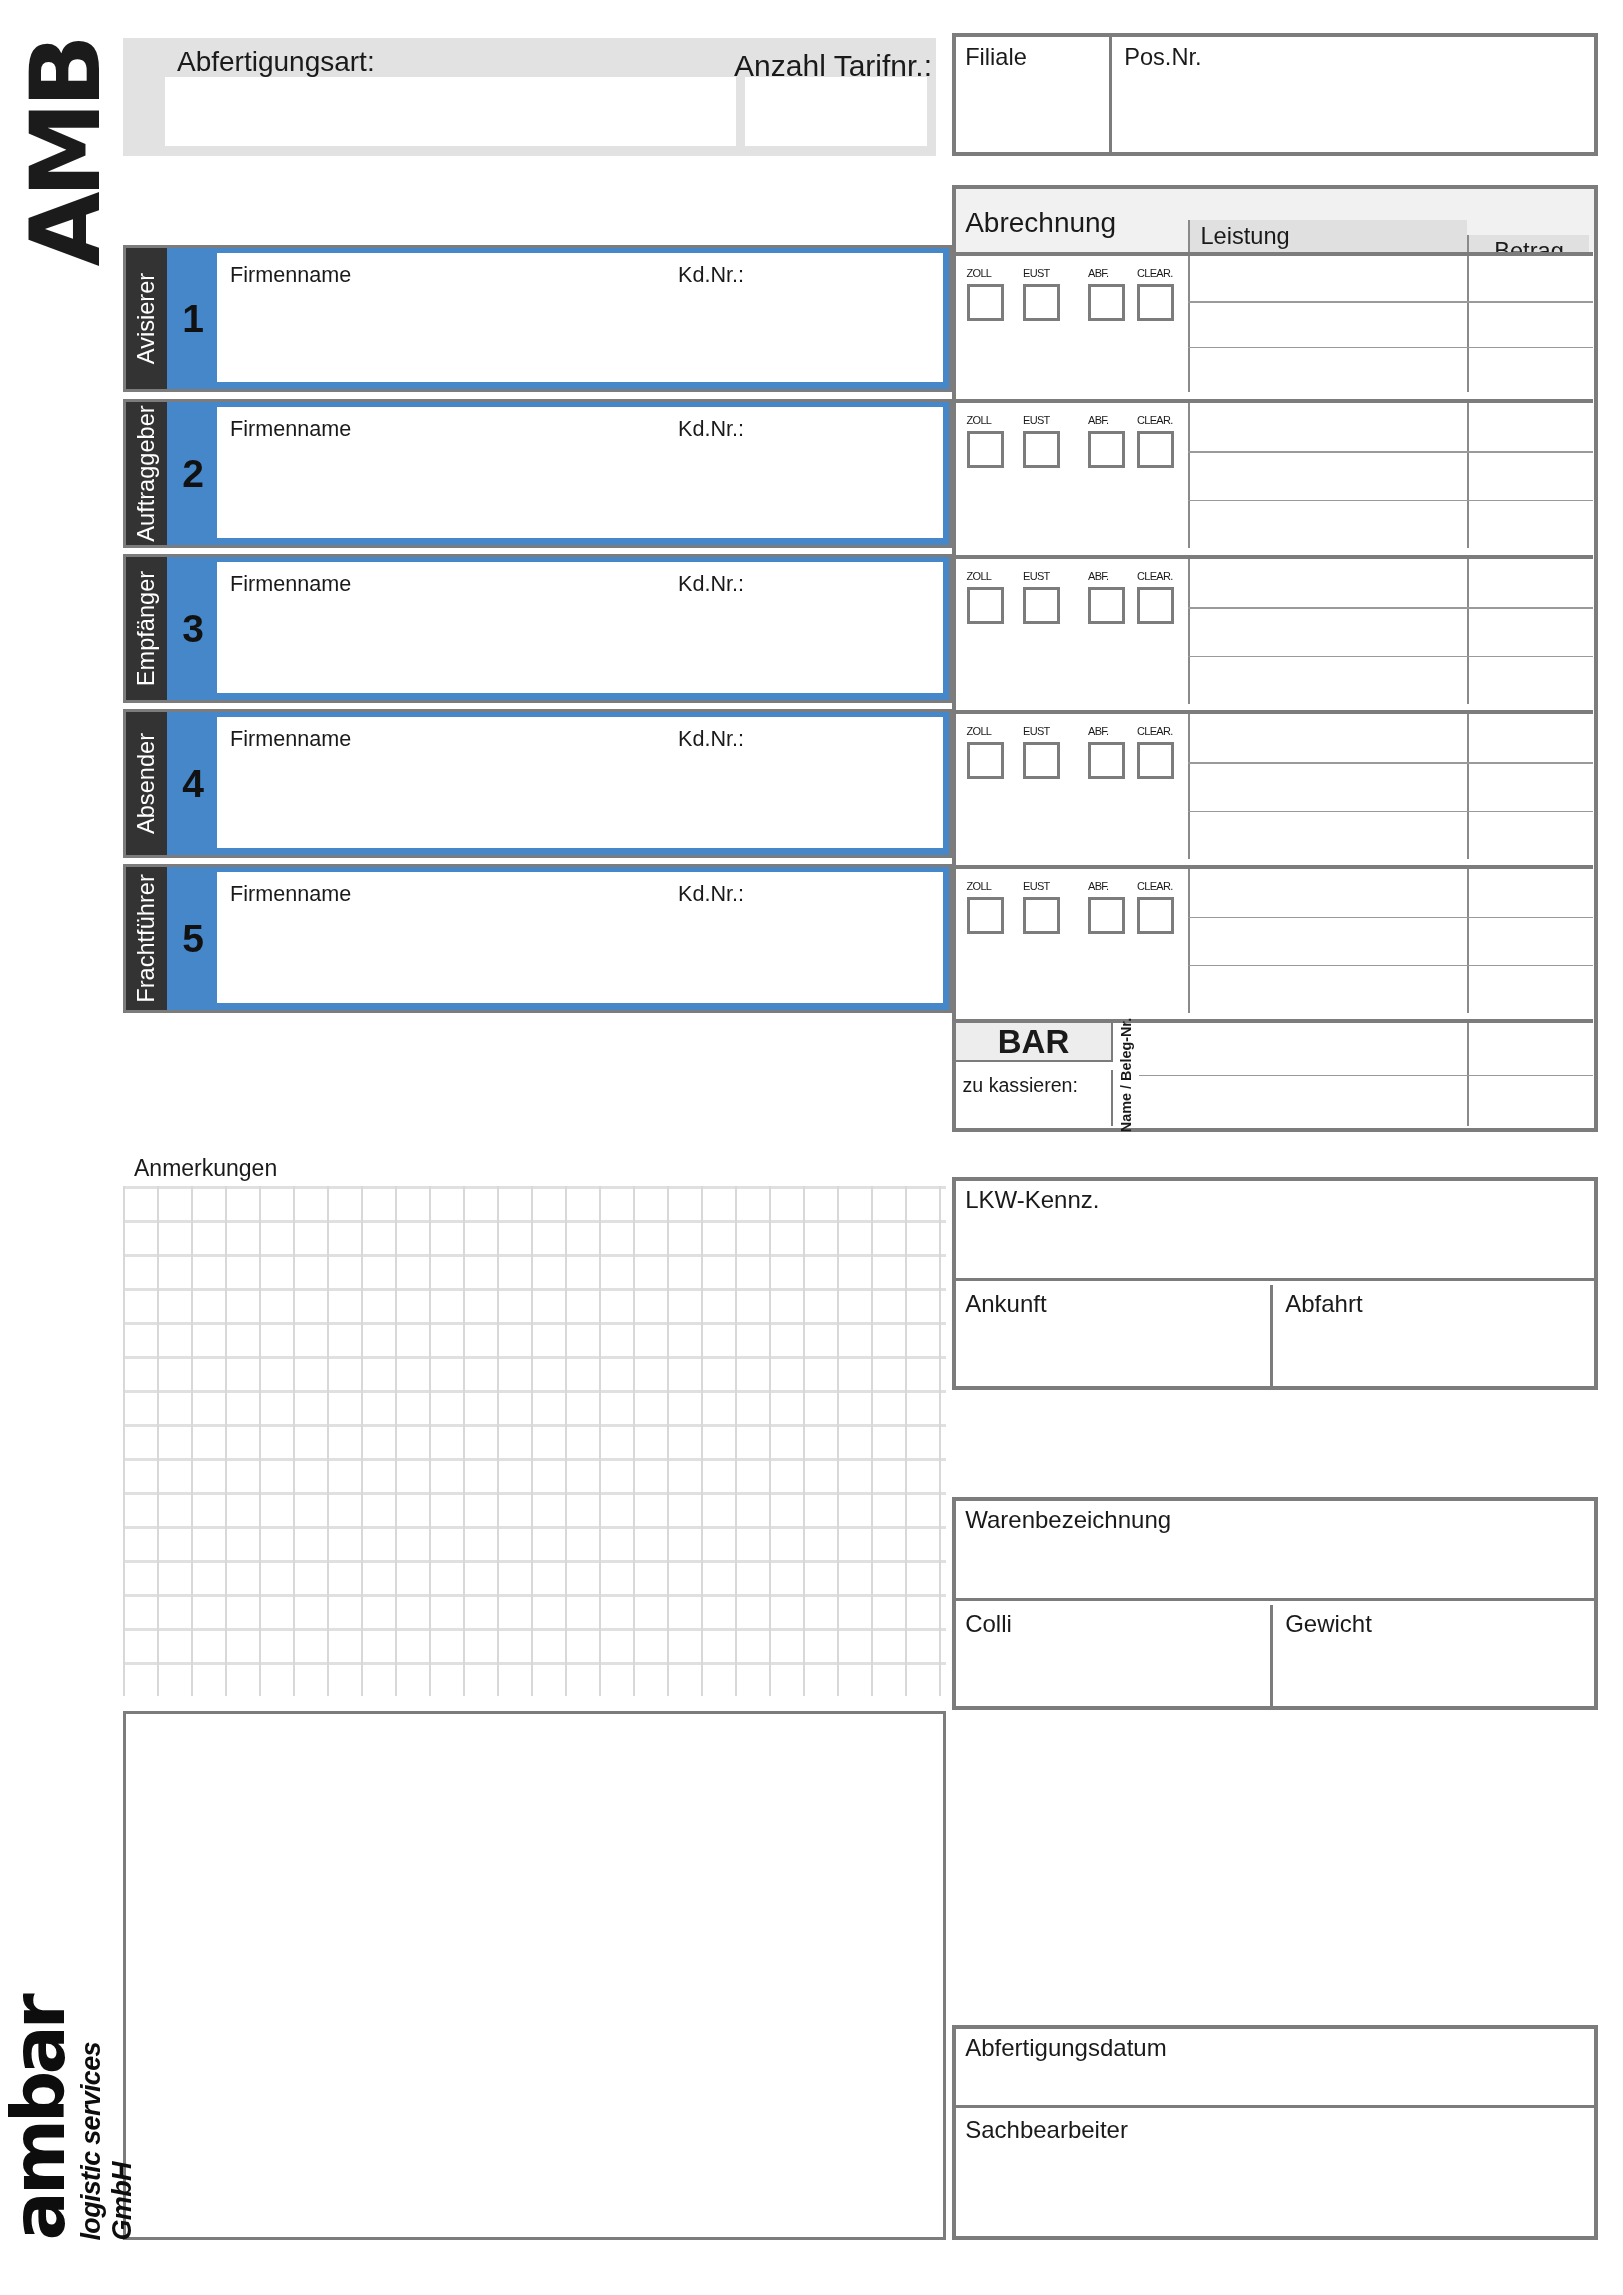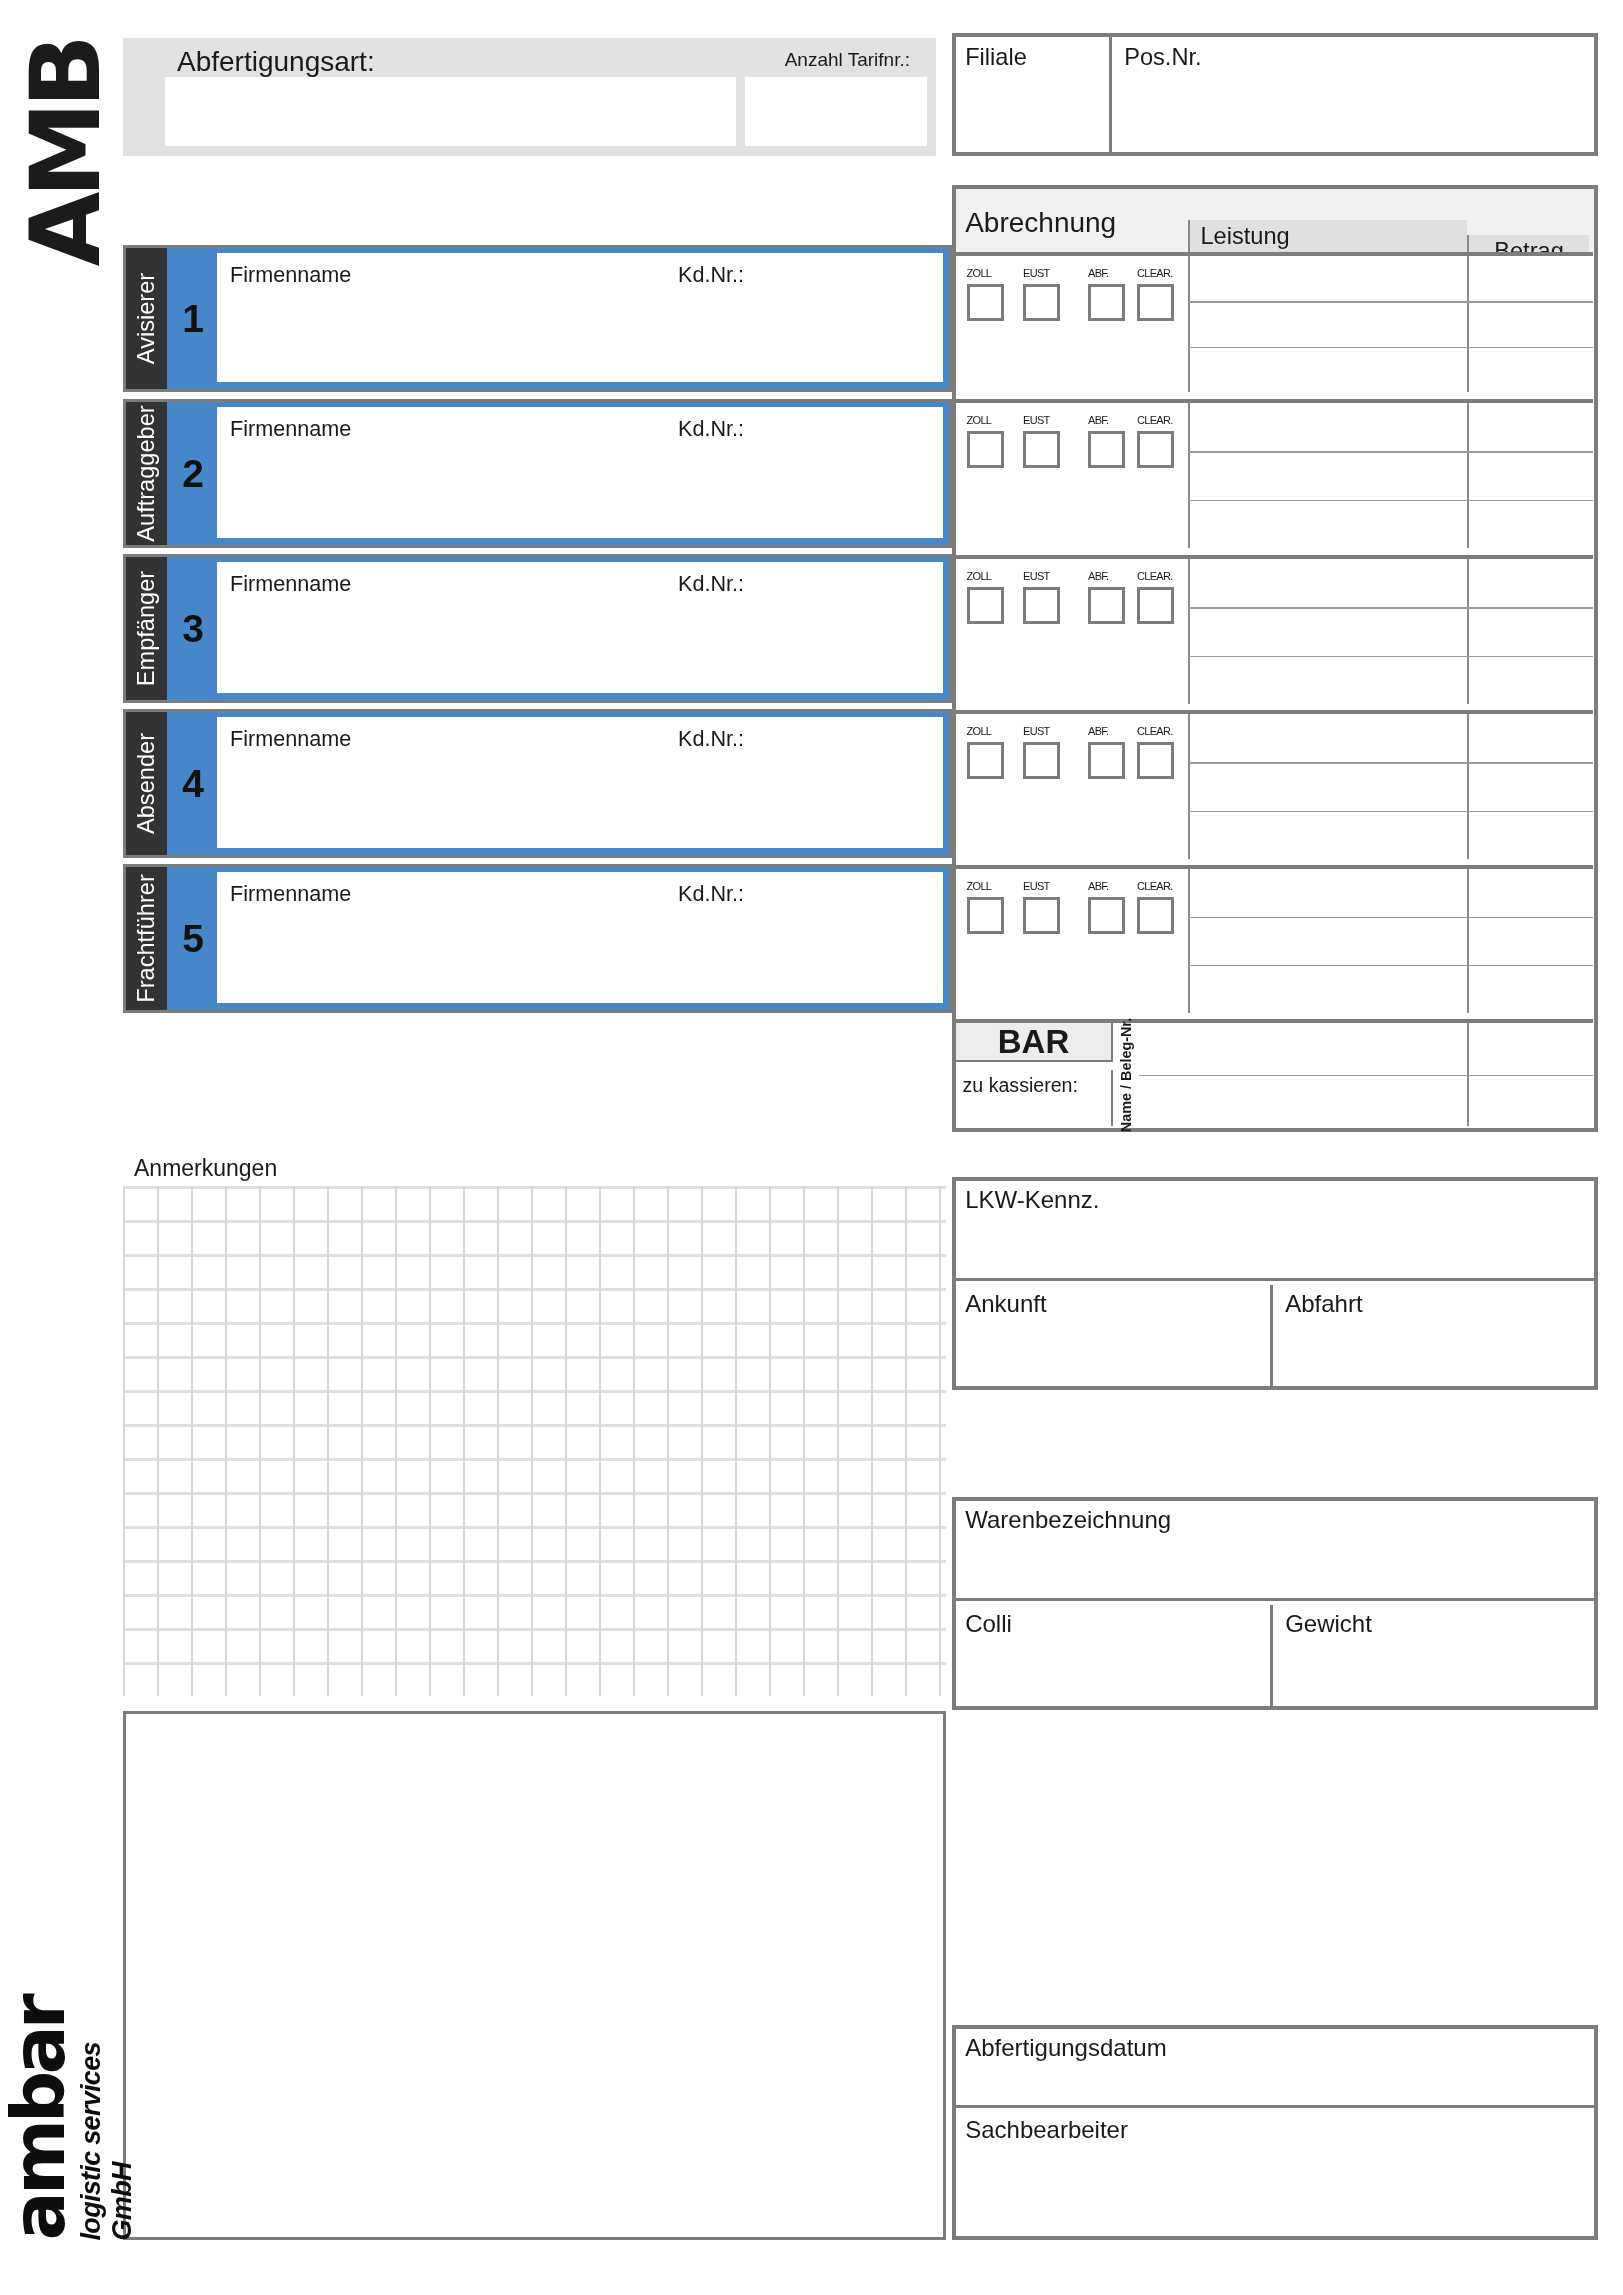--- a/index.html
+++ b/index.html
@@ -8,21 +8,21 @@
   .abs{position:absolute;box-sizing:border-box;}
 
   
   .amb-logo{left:14.4px;top:26px;width:101px;height:255px;display:flex;align-items:center;justify-content:center;}
   .amb-logo span{display:inline-block;transform:rotate(-90deg);white-space:nowrap;
     font-family:"DejaVu Sans","Liberation Sans",sans-serif;font-weight:900;font-size:97px;letter-spacing:-6.5px;color:#1b1b1b;}
 
   
   .top-panel{left:123px;top:38px;width:813px;height:118px;background:#e2e2e2;}
   .lbl-abfart{position:absolute;left:54px;top:7.9px;font-size:28px;}
-  .lbl-anzahl{position:absolute;right:26px;top:10.5px;font-size:19px;}
+  .lbl-anzahl{position:absolute;right:4px;top:10.5px;font-size:30px;}
   .inp-abfart{position:absolute;left:42px;top:39px;width:571px;height:69px;background:#fff;}
   .inp-anzahl{position:absolute;left:622px;top:39px;width:182px;height:69px;background:#fff;}
 
   
   .filpos{left:952px;top:33px;width:646px;height:123px;border:4.6px solid #7c7c7c;background:#fff;}
   .fcell{position:absolute;left:0;top:0;bottom:0;width:156px;border-right:3.3px solid #7c7c7c;box-sizing:border-box;}
   .pcell{position:absolute;left:159px;top:0;bottom:0;right:0;}
   .boxlabel{position:absolute;left:9.2px;top:6.5px;font-size:23.6px;text-align:center;}
 
   

